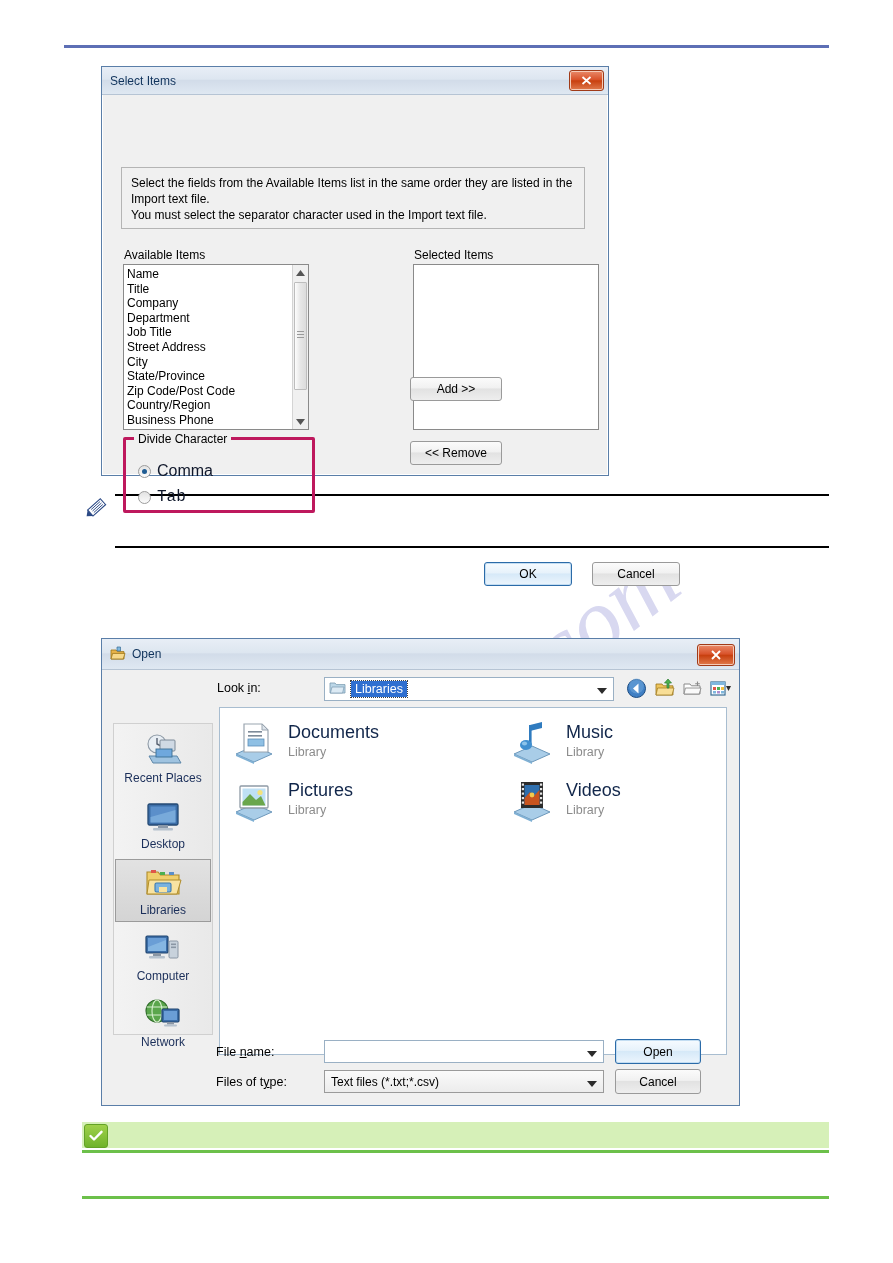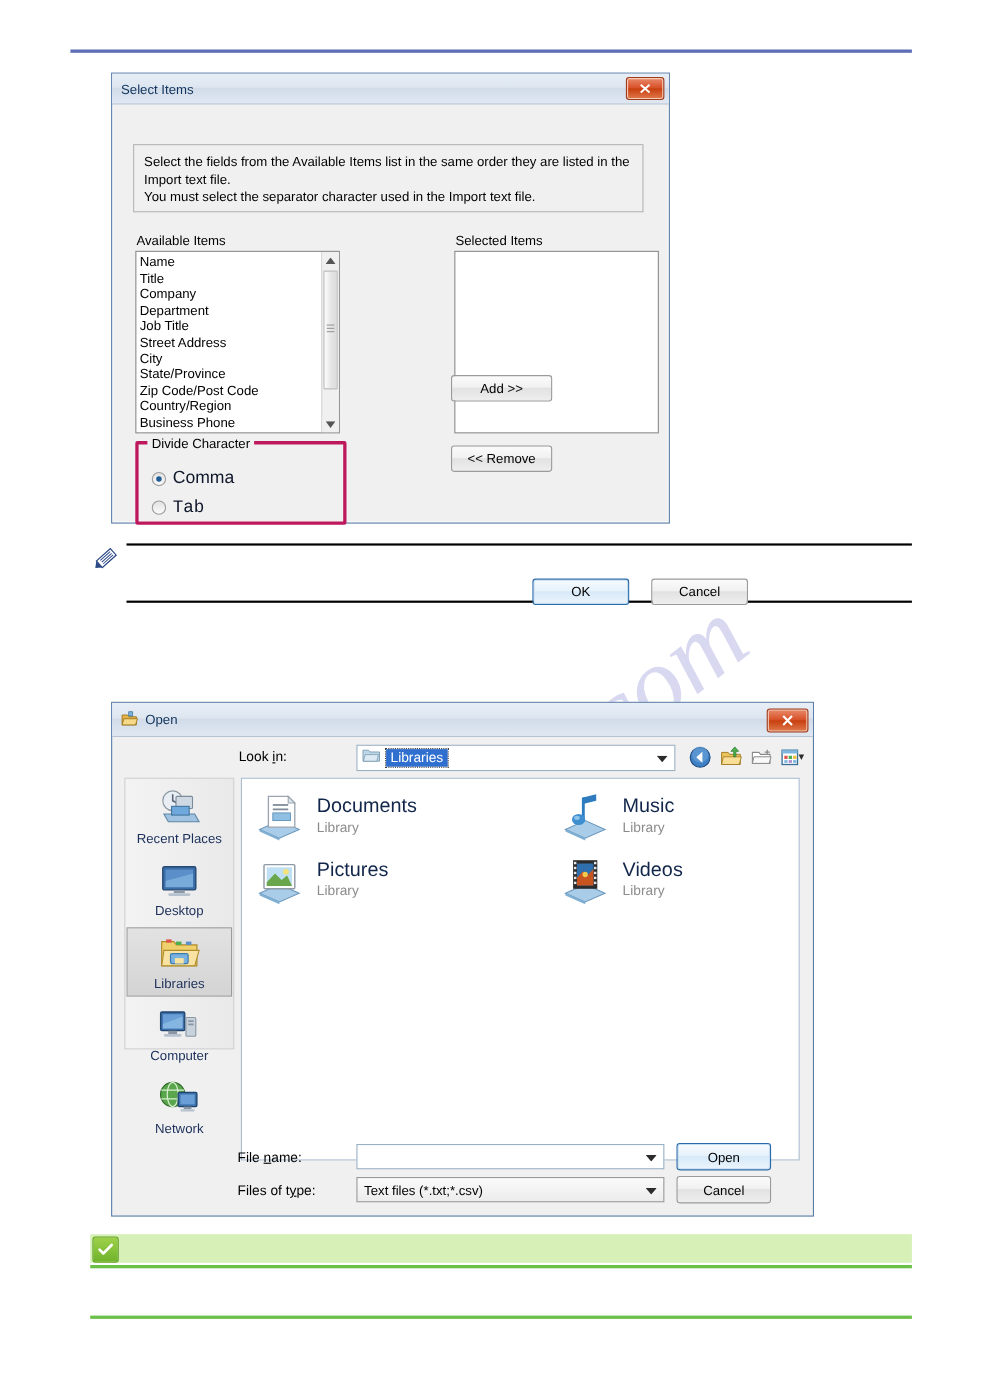--- a/index.html
+++ b/index.html
@@ -81,20 +81,21 @@
     font-weight: bold;
     display: flex;
     align-items: center;
     justify-content: center;
     cursor: pointer;
   }
 
   .si-body {
     position: relative;
     height: 380px;
+    margin-top: 36px;
   }
   .instr-box {
     position: absolute;
     left: 19px; top: 36px;
     width: 464px; height: 62px;
     background: #f0f0f0;
     border: 1px solid #b4b4b4;
     padding: 7px 9px;
     box-sizing: border-box;
   }
@@ -333,22 +334,22 @@
     position: absolute;
     left: 524px; top: 3px;
     display: flex;
     align-items: center;
     gap: 7px;
   }
   .tb-icon { width: 21px; height: 21px; cursor: pointer; }
 
   .places-bar {
     position: absolute;
-    left: 11px; top: 68px;
-    width: 100px; height: 247px;
+    left: 11px; top: 84px;
+    width: 100px; height: 312px;
     background: linear-gradient(to right, #f3f3f3, #e9e9e9);
     border: 1px solid #d0d0d0;
     box-sizing: border-box;
   }
   .place {
     width: 96px;
     margin: 3px auto 0;
     height: 63px;
     display: flex;
     flex-direction: column;

